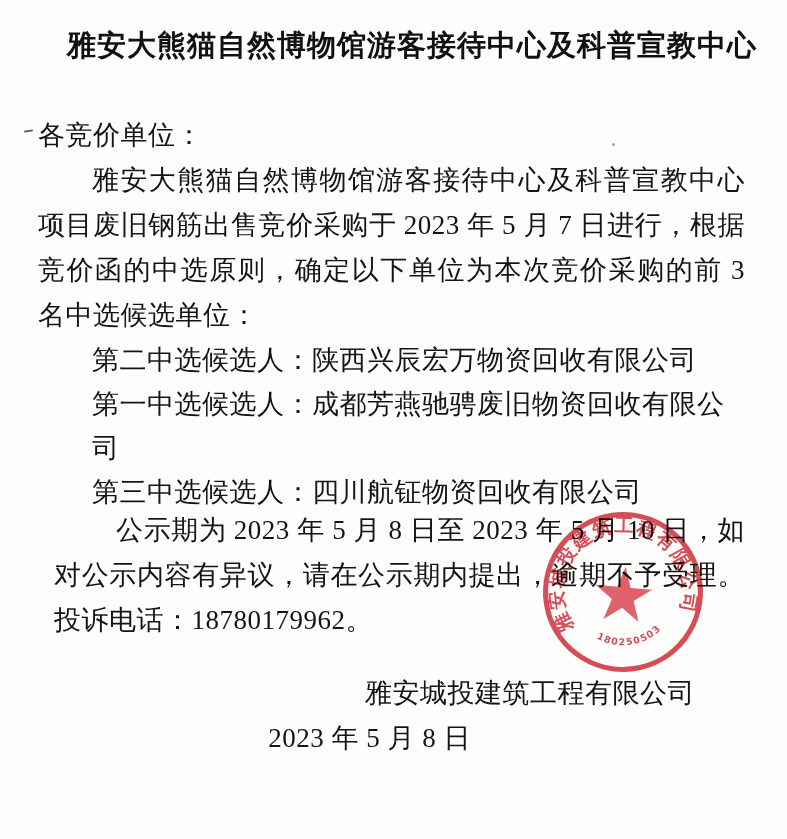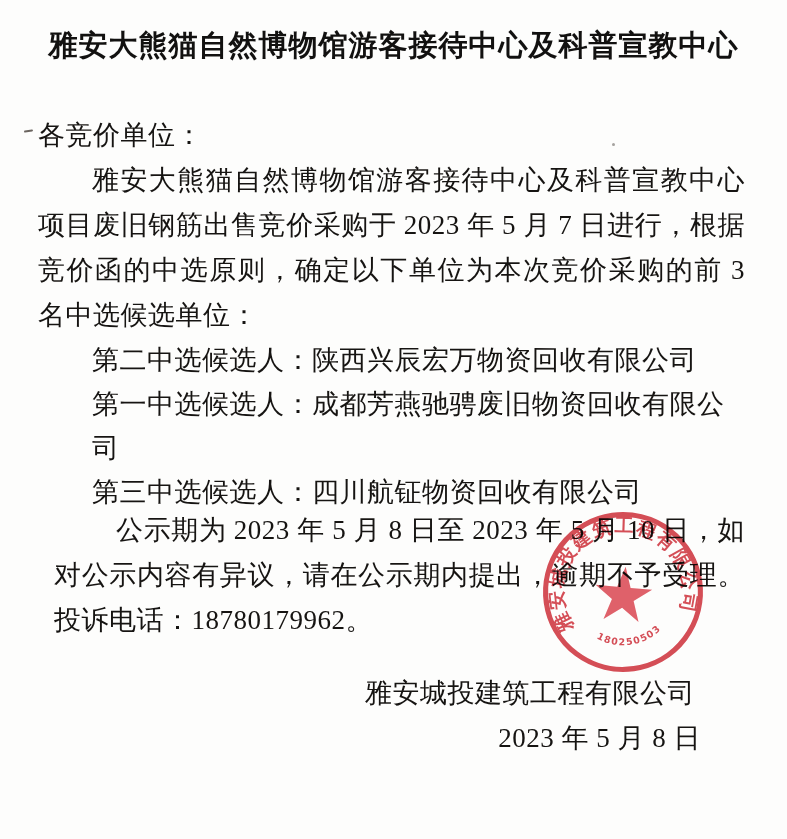--- a/index.html
+++ b/index.html
@@ -13,21 +13,21 @@
     color: #161412;
   }
   .page {
     position: relative;
     width: 787px;
     height: 839px;
   }
   .doc-title {
     margin: 0;
     padding: 22px 30px 0 30px;
-    text-align: center;
+    text-align: right;
     font-family: "DejaVu Sans", "Liberation Sans", sans-serif;
     font-weight: 700;
     font-size: 29px;
     line-height: 46px;
     letter-spacing: 1px;
     color: #121110;
   }
   .content {
     margin: 0 42px 0 38px;
     font-size: 27px;
@@ -59,20 +59,21 @@
   }
   .signature-company {
     margin: 0;
     padding-right: 50px;
     line-height: 45px;
   }
   .signature-date {
     margin: 0;
     padding-right: 44px;
     line-height: 45px;
+    text-align: center;
   }
   .stamp {
     position: absolute;
     left: 537px;
     top: 506px;
     width: 172px;
     height: 172px;
     transform: rotate(-8deg);
     opacity: 0.87;
     mix-blend-mode: multiply;

